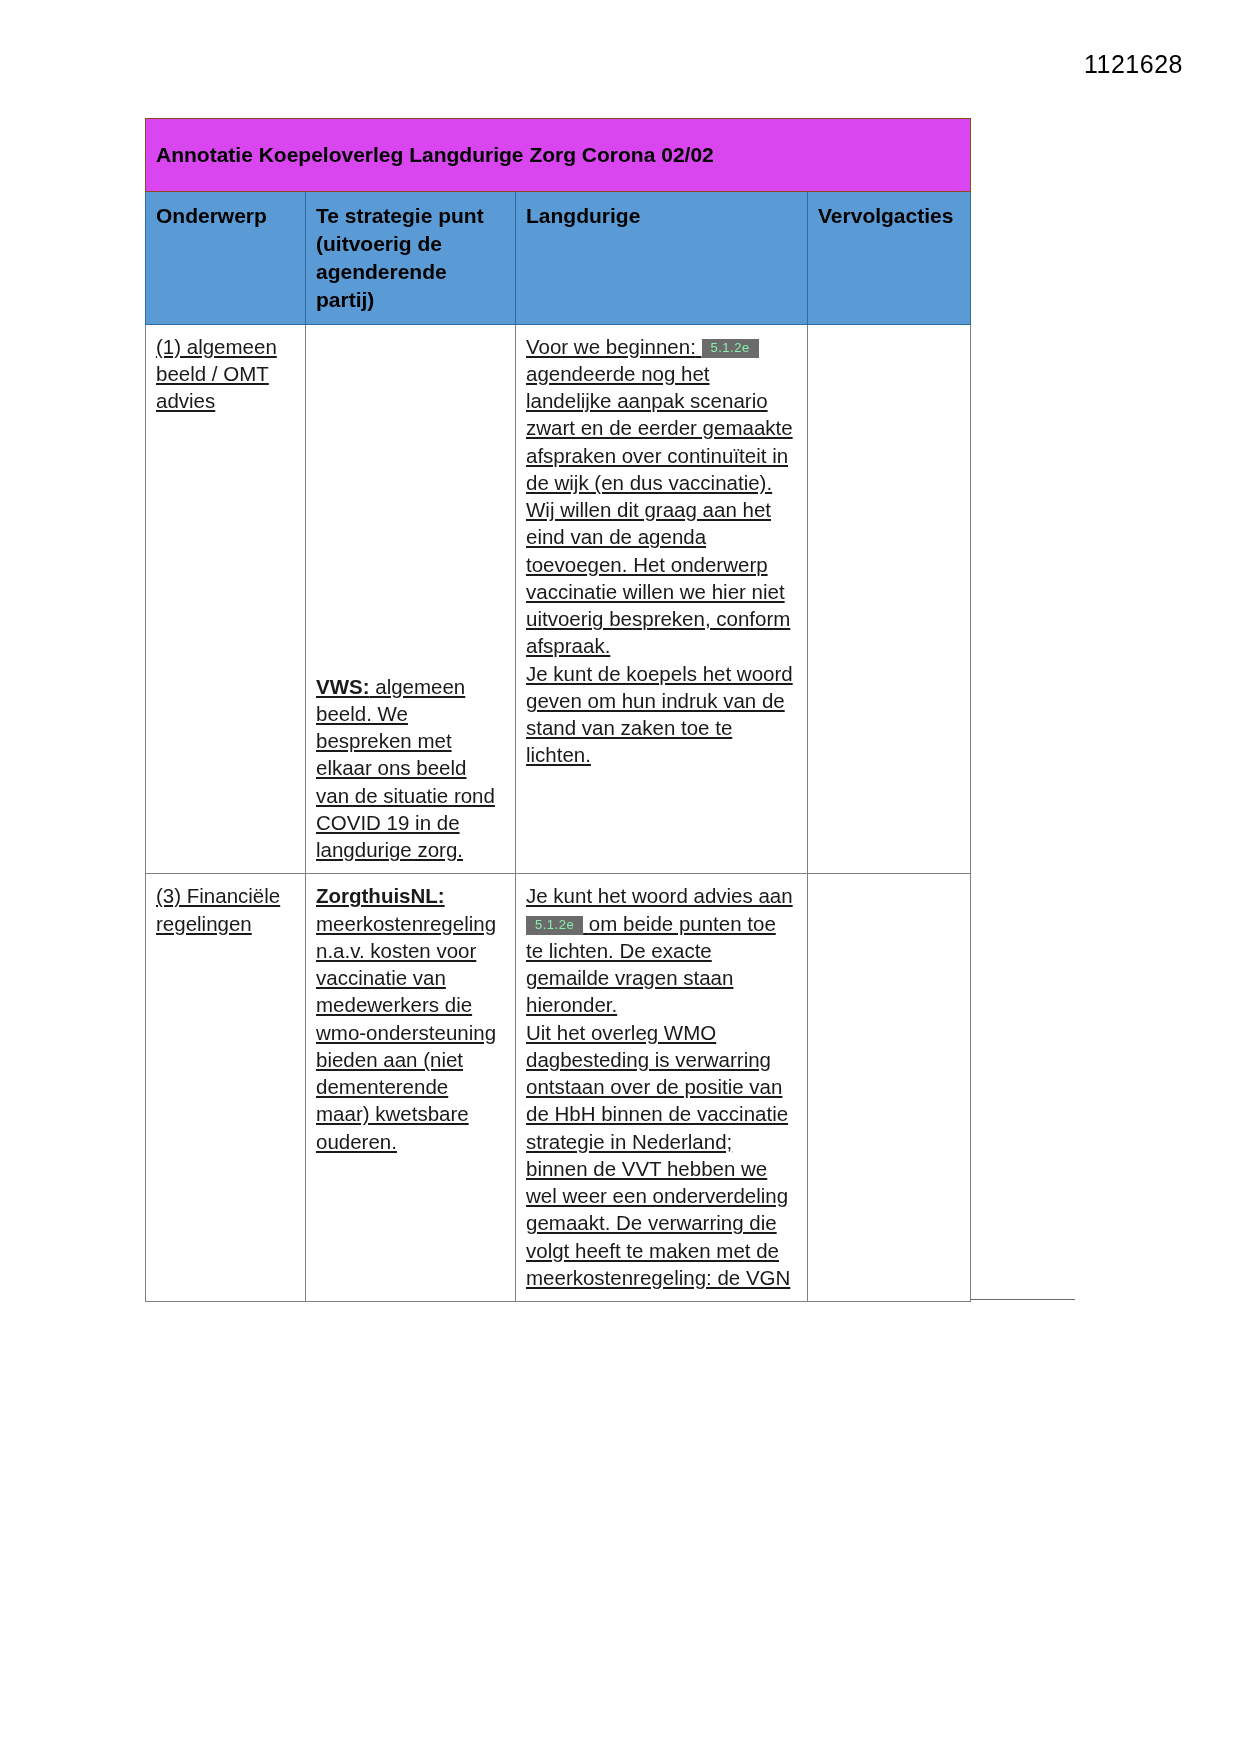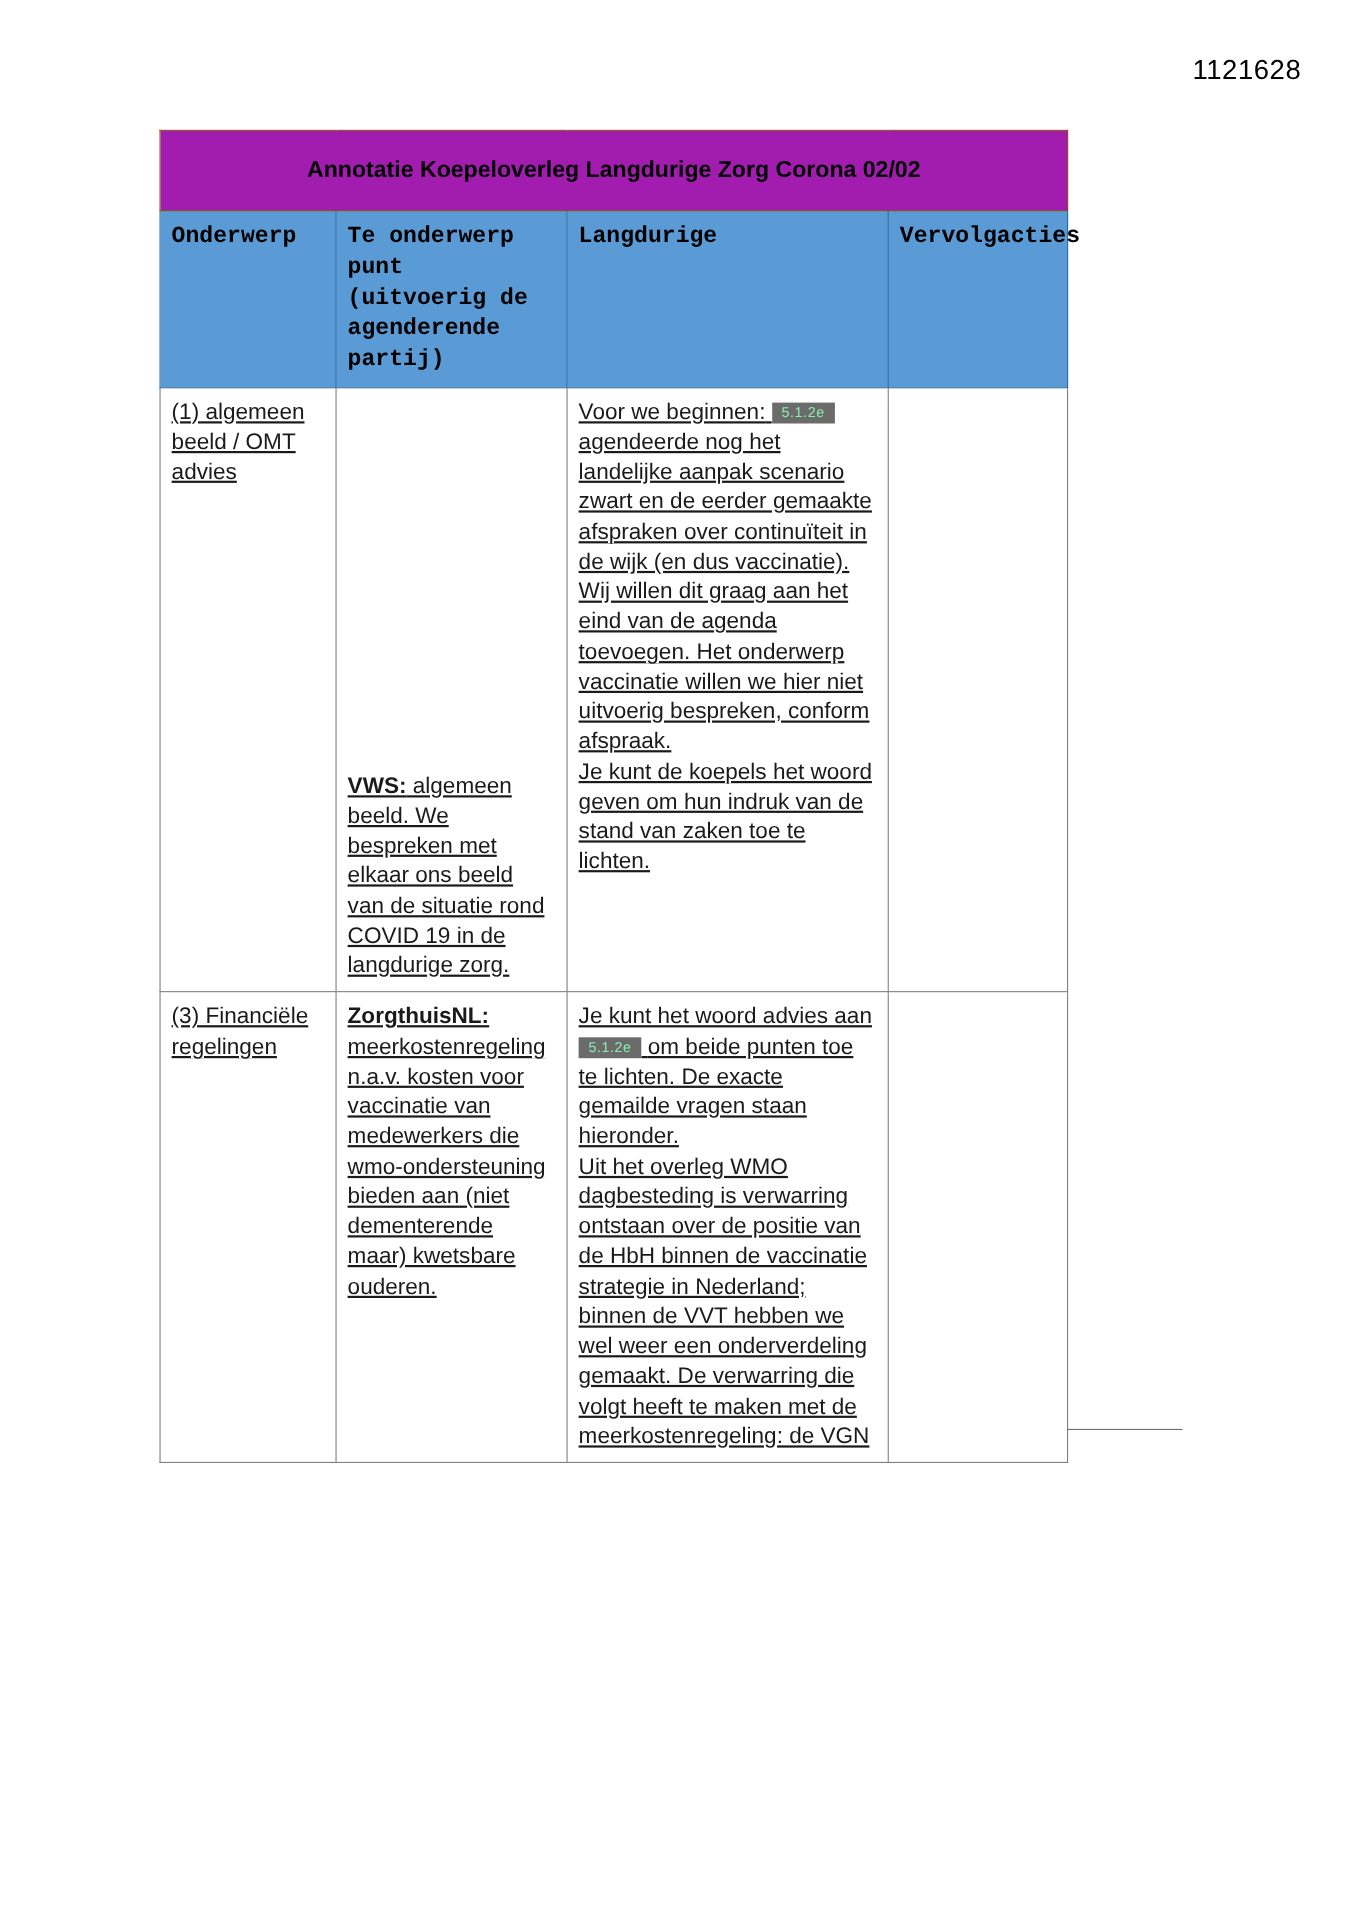--- a/index.html
+++ b/index.html
@@ -55,41 +55,39 @@
     border: 1px solid #7f7f7f;
     vertical-align: top;
     padding: 8px 10px 10px 10px;
     font-size: 20.5px;
     line-height: 1.33;
     font-weight: normal;
   }
 
   
   tr.title-row td {
-    background: #a21caf;
-    text-align: center;
+    background: #d946ef;
     font-weight: bold;
     font-size: 21px;
     padding-top: 22px;
     padding-bottom: 22px;
     border-color: #8a4b1c;
     color: #000;
   }
 
   
   tr.head-row td {
     background: #5B9BD5;
     font-weight: bold;
     font-size: 21px;
     padding-top: 10px;
     padding-bottom: 10px;
     border-color: #2e6ca4;
     color: #000;
     height: 110px;
-    font-family: Liberation Mono, monospace;
   }
 
   
   tr.body-row td {
     background: #ffffff;
     border-color: #808080;
     color: #1a1a1a;
     text-decoration: underline;
   }
 
@@ -147,21 +145,21 @@
       </colgroup>
       <tbody>
 
         <tr class="title-row">
           <td colspan="4">Annotatie Koepeloverleg Langdurige Zorg Corona 02/02</td>
         </tr>
 
         <tr class="head-row">
           <td>Onderwerp</td>
           <td>
-            <span>Te onderwerp punt</span><br>
+            <span>Te strategie punt</span><br>
             <span>(uitvoerig de</span><br>
             <span>agenderende partij)</span>
           </td>
           <td>Langdurige</td>
           <td>Vervolgacties</td>
         </tr>
 
         <tr class="body-row">
           <td class="bold">(1) algemeen beeld / OMT advies</td>
 

